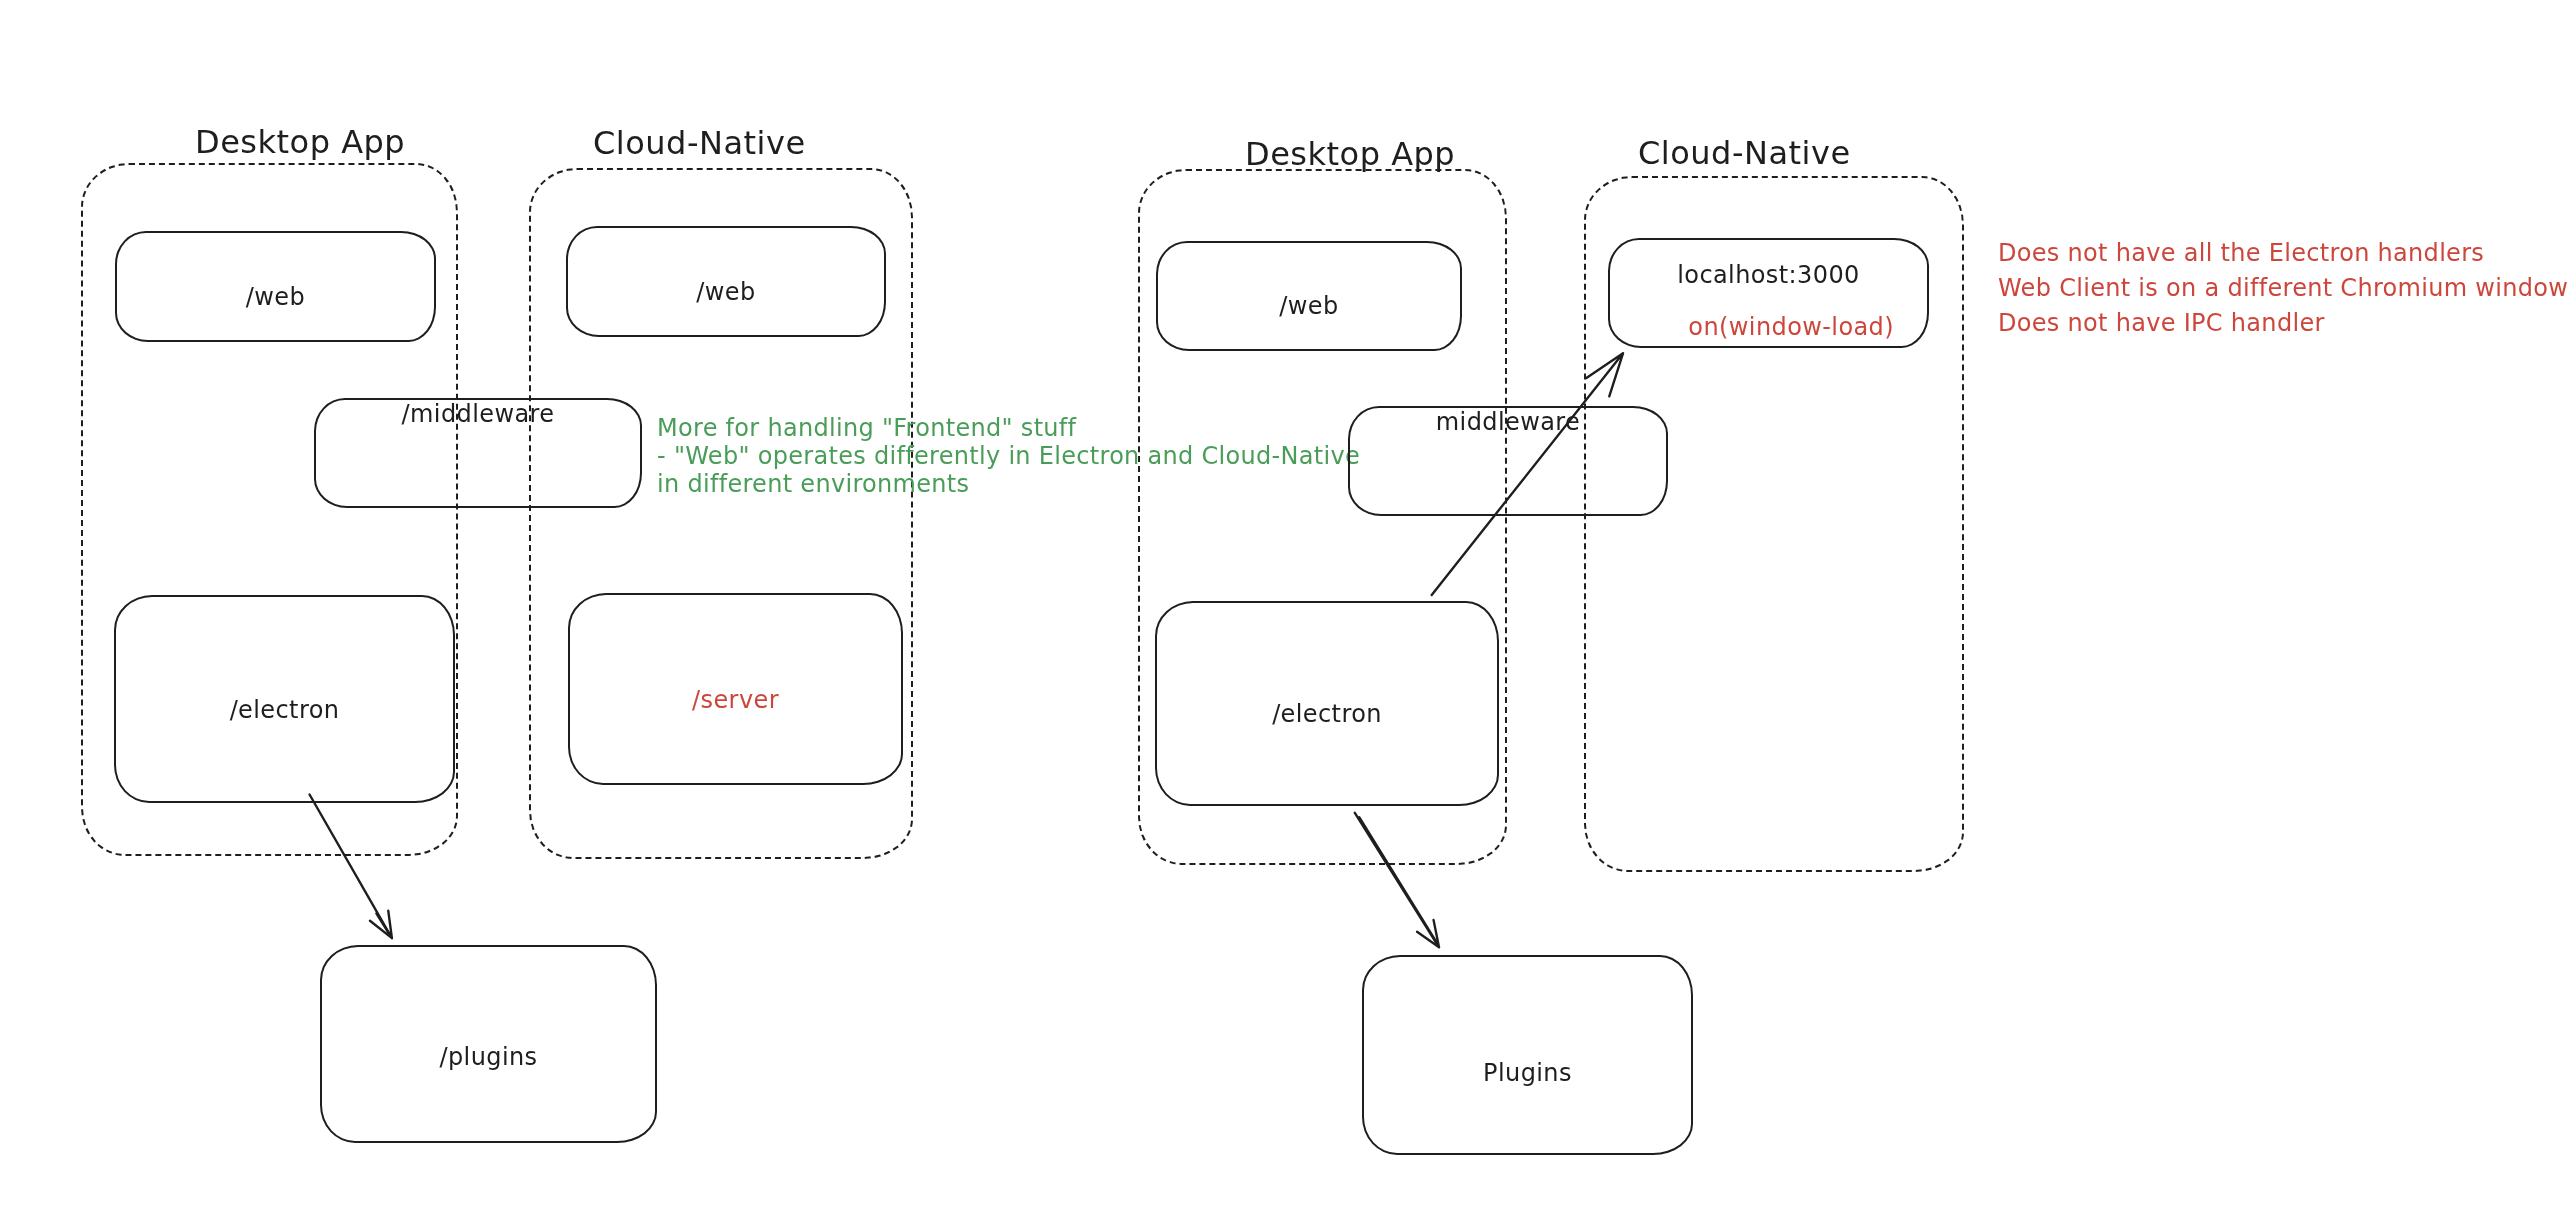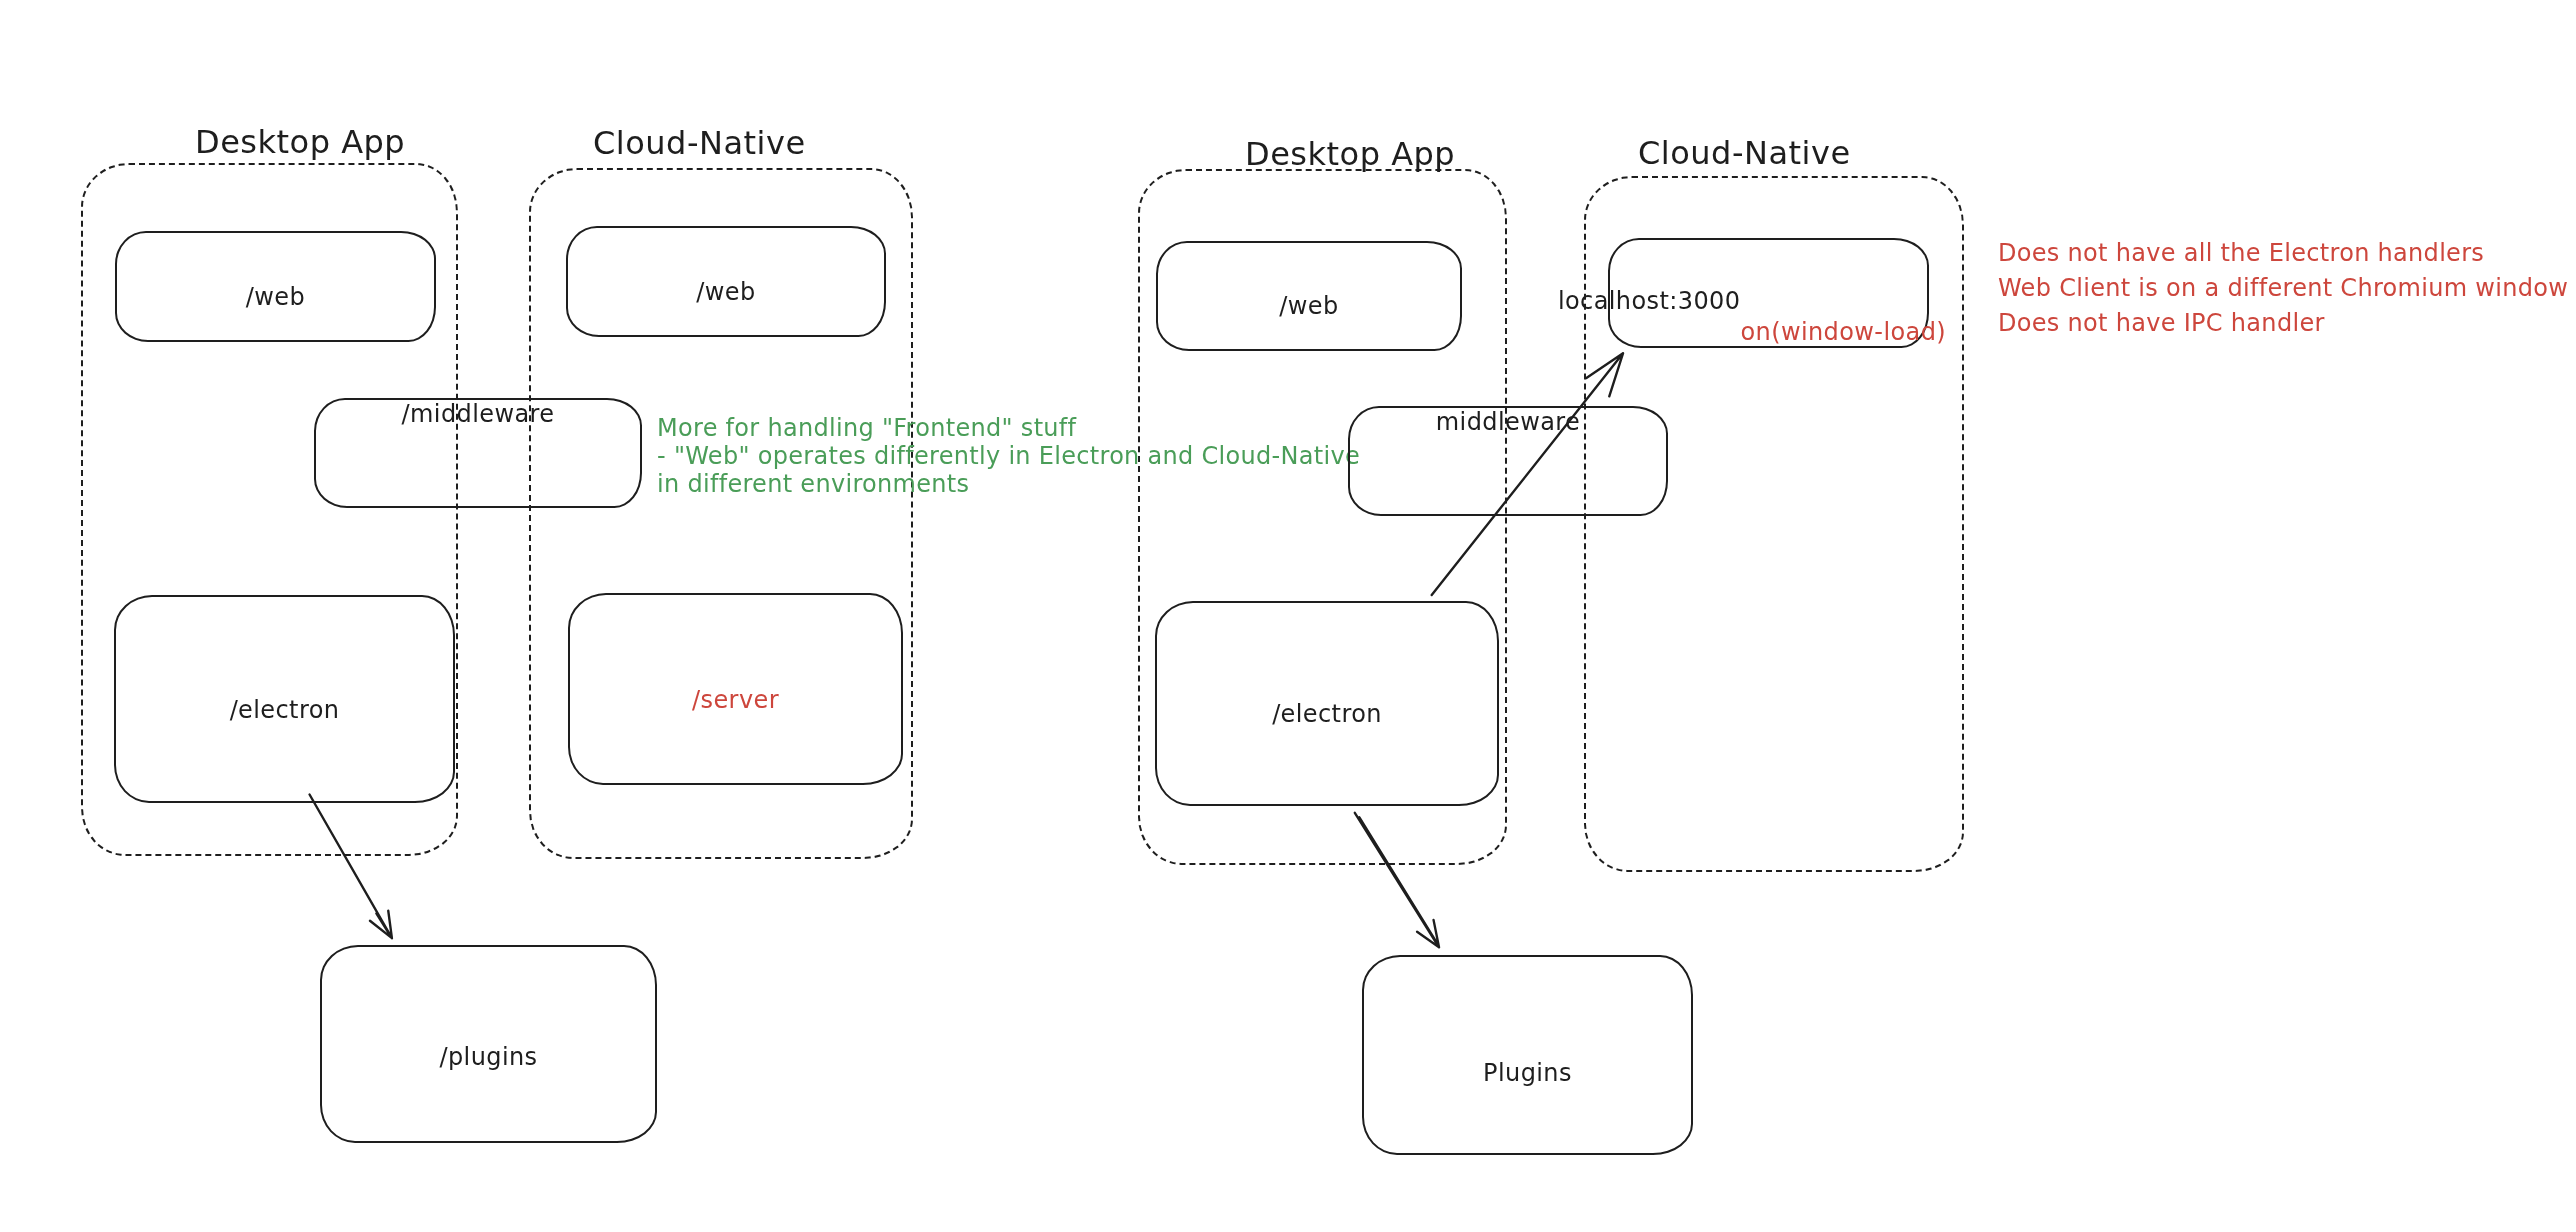--- a/index.html
+++ b/index.html
@@ -110,21 +110,21 @@
   <div class="dashed-container rc" style="left:1138px;top:169px;width:369px;height:696px"></div>
 
   <div class="group-label" style="left:1638px;top:134px">Cloud-Native</div>
 
   <div class="dashed-container rc" style="left:1584px;top:176px;width:380px;height:696px"></div>
 
   <div class="node r1" style="left:1156px;top:241px;width:306px;height:110px;padding-top:20px">
     <span>/web</span>
   </div>
 
-  <div class="node r1" style="left:1608px;top:238px;width:321px;height:110px;padding-top:16.5px;flex-direction:row;align-items:center">
+  <div class="node r1" style="left:1608px;top:238px;width:321px;height:110px;padding-top:16.5px;flex-direction:column;align-items:center">
     <span>localhost:3000</span>
     <span class="red-text" style="align-self:flex-end;margin-right:33px;margin-top:24px">on(window-load)</span>
   </div>
 
   <div class="node center-label r1" style="left:1348px;top:406px;width:320px;height:110px">
     <span>middleware</span>
   </div>
 
   <div class="node r2" style="left:1155px;top:601px;width:344px;height:205px;padding-top:20px">
     <span>/electron</span>

